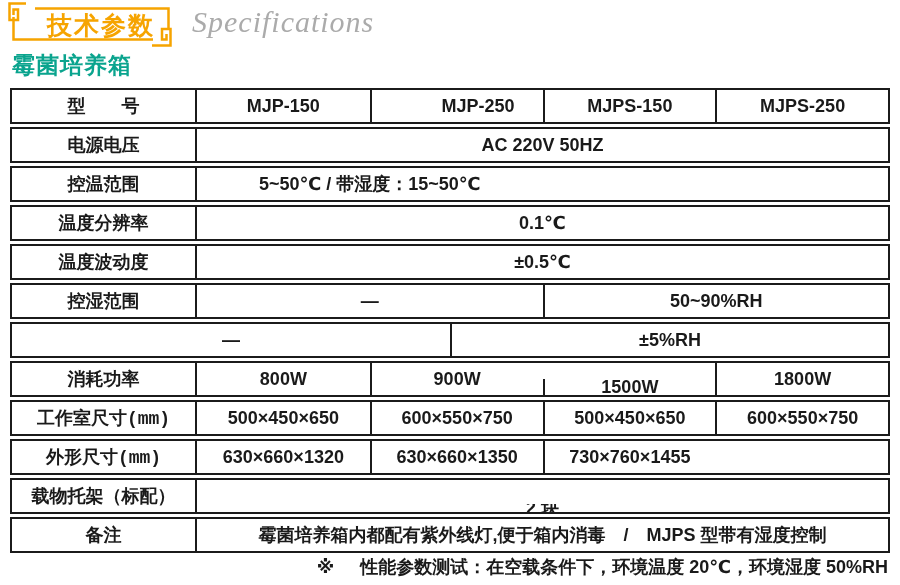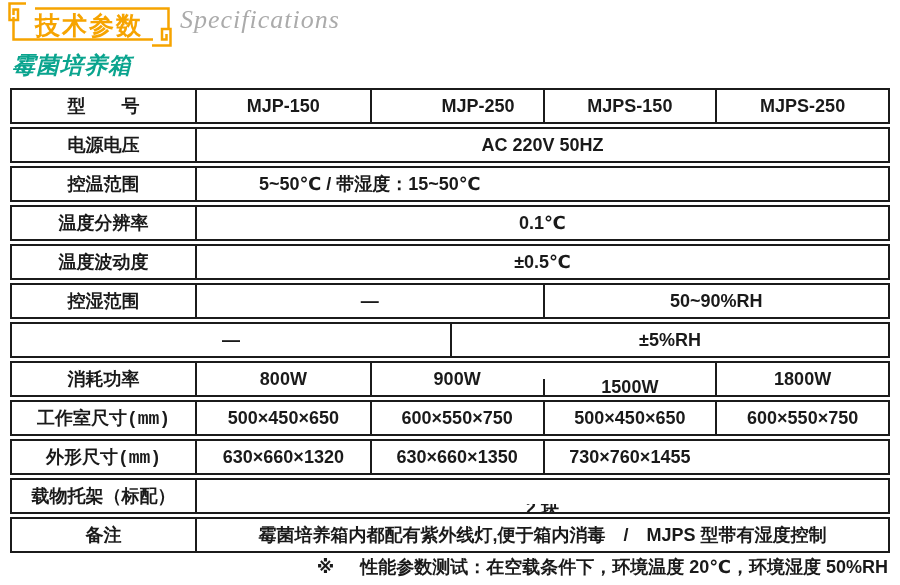--- a/index.html
+++ b/index.html
@@ -5,31 +5,31 @@
   html,body{margin:0;padding:0;}
   body{
     width:900px;height:585px;position:relative;background:#ffffff;
     font-family:"Liberation Sans","DejaVu Sans",sans-serif;
     color:#1a1a1a;overflow:hidden;
   }
   
   .title-block{position:absolute;left:5px;top:0;width:182px;height:50px;}
   .title-frame{position:absolute;left:0;top:0;}
   .title-cn{
-    position:absolute;left:30px;top:9px;width:132px;text-align:left;
+    position:absolute;left:30px;top:9px;width:132px;text-align:center;
     font-size:25px;font-weight:700;color:#F6A400;letter-spacing:2px;white-space:nowrap;
   }
   .title-en{
-    position:absolute;left:180px;top:5px;
+    position:absolute;left:192px;top:5px;
     font-family:"Liberation Serif","DejaVu Serif",serif;font-style:italic;
-    font-size:26px;color:#ABABAB;letter-spacing:1px;text-align:center;
+    font-size:30px;color:#ABABAB;letter-spacing:1px;text-align:center;
   }
   .product-title{
     position:absolute;left:12px;top:50px;margin:0;
-    font-size:23px;font-weight:700;color:#0AA48E;letter-spacing:1px;font-style:italic;
+    font-size:23px;font-weight:700;color:#0AA48E;letter-spacing:1px;
   }
   
   .spec-table{position:absolute;left:10px;top:88px;width:880px;}
   .spec-row{
     display:flex;height:36px;box-sizing:border-box;
     border:2px solid #1b1b1b;margin-bottom:3px;background:#fff;
     align-items:stretch;
   }
   .row-label{
     flex:0 0 185px;width:185px;box-sizing:border-box;

